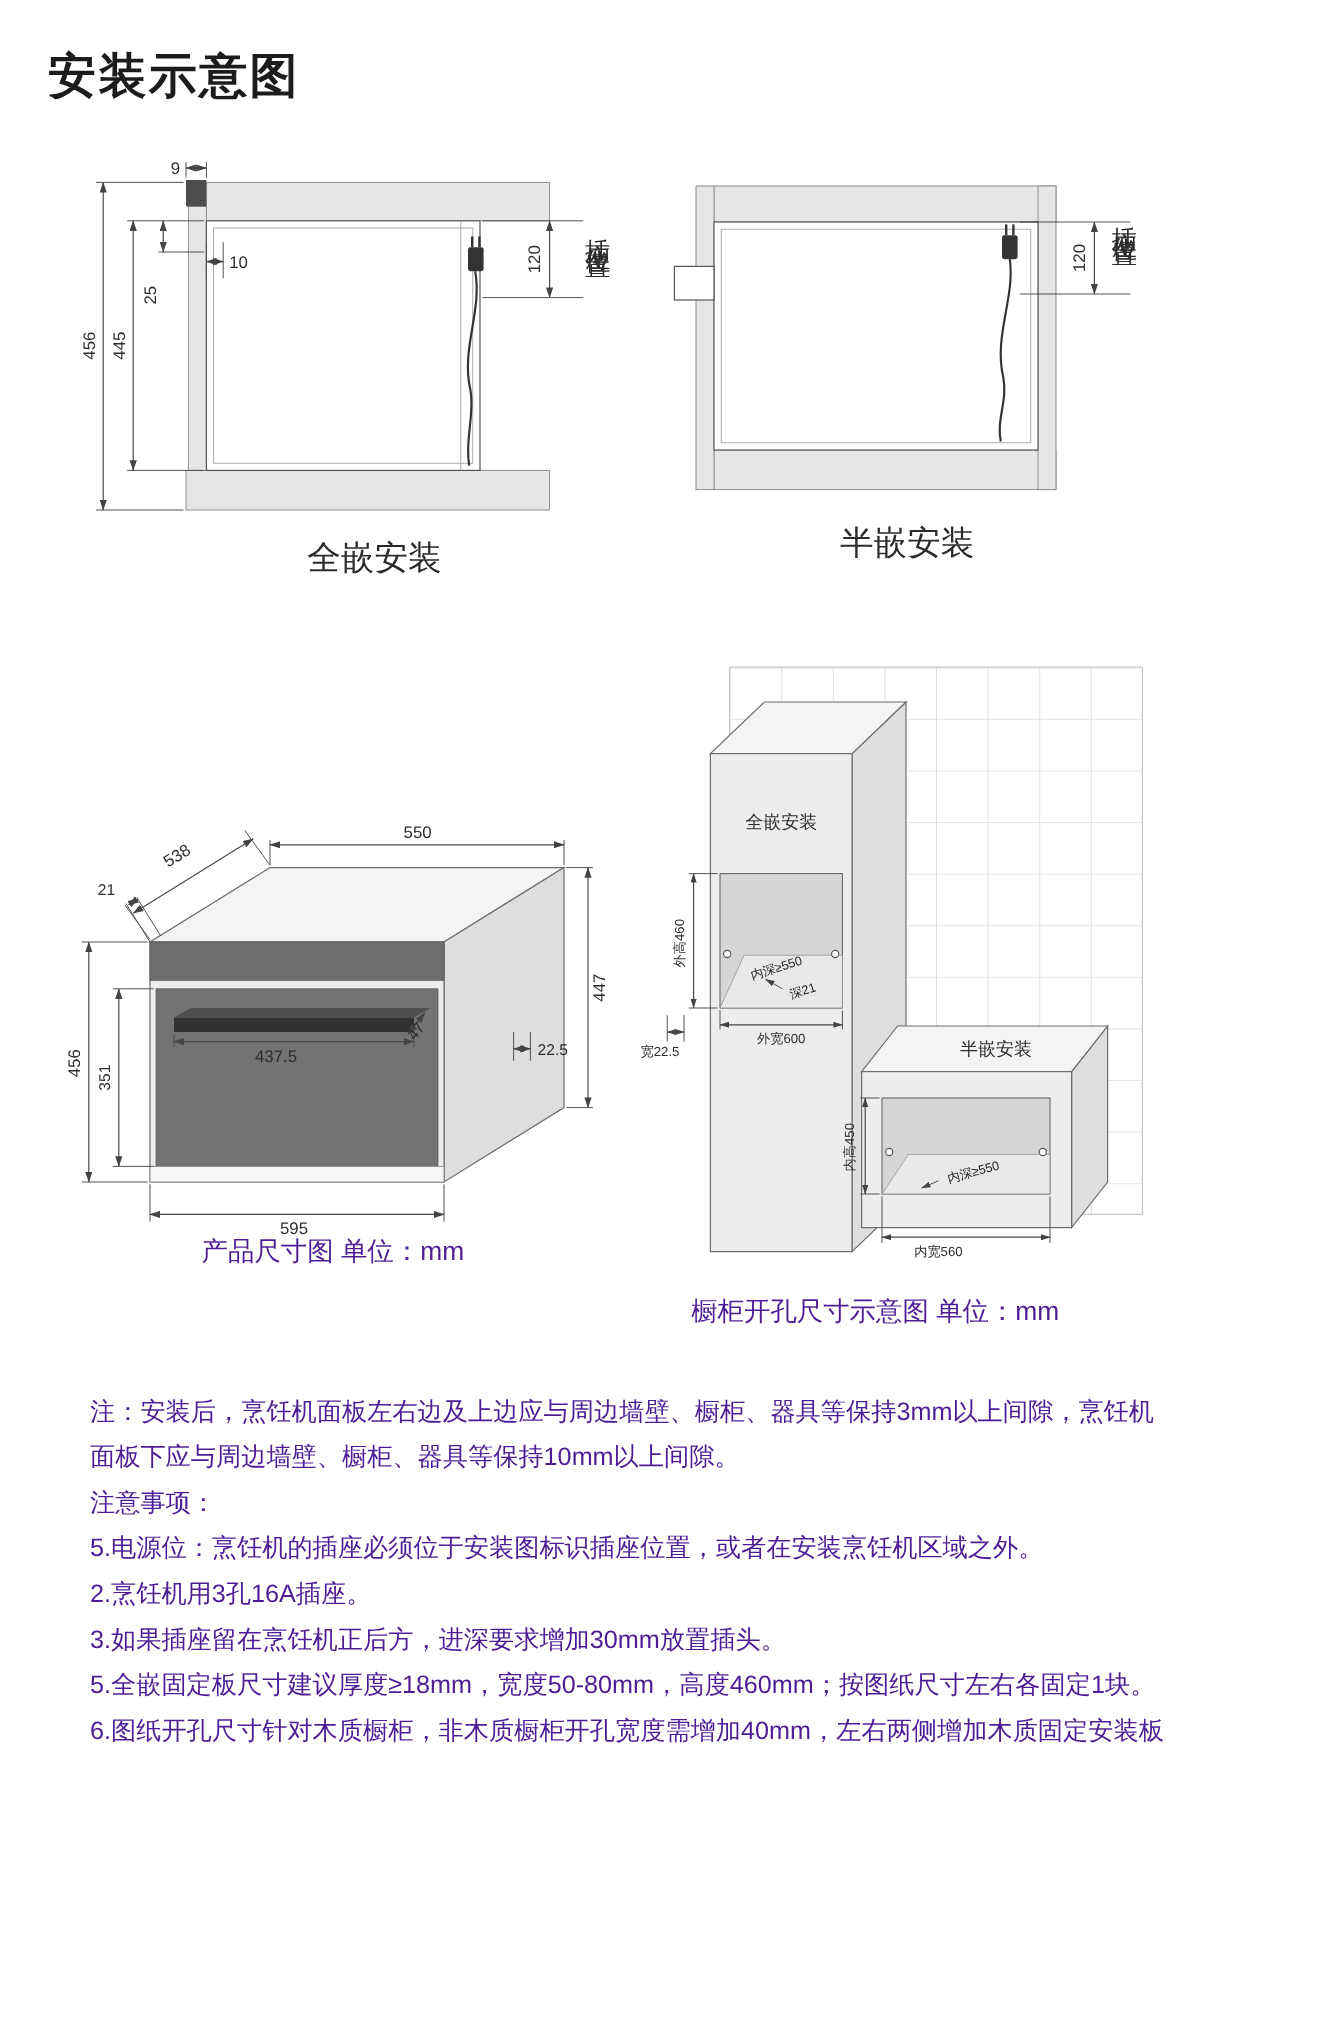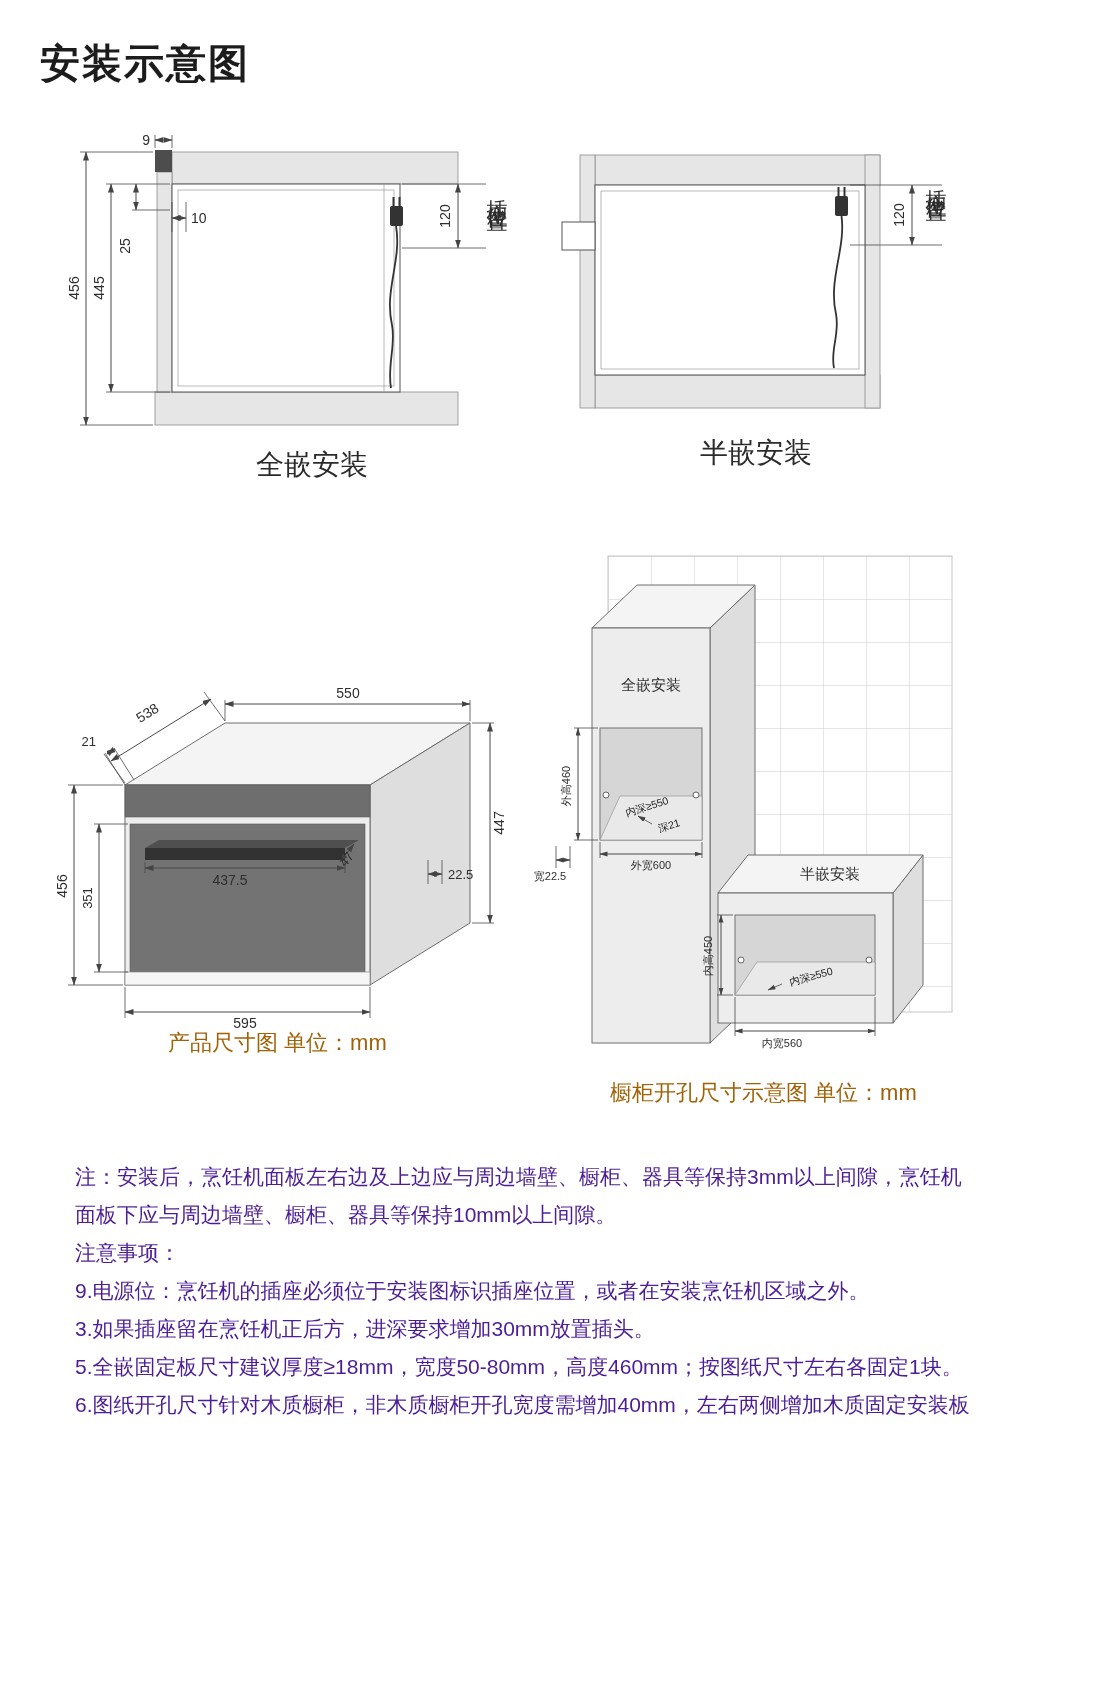--- a/index.html
+++ b/index.html
@@ -2,21 +2,21 @@
 <html><head>
 <meta charset="utf-8">
 <style>
   * { margin:0; padding:0; box-sizing:border-box; }
   html,body { background:#ffffff; }
   body { font-family:"Liberation Sans","DejaVu Sans",sans-serif; color:#2e2e2e; }
   .page { position:relative; width:1100px; height:1703px; background:#fff; overflow:hidden; }
   .abs { position:absolute; }
   .title { left:40px; top:36px; font-size:40px; font-weight:700; color:#1c1c1c; letter-spacing:2px; }
   .cap-lg { font-size:28px; color:#2b2b2b; text-align:center; width:280px; }
-  .cap-md { font-size:22px; color:#a16207; }
+  .cap-md { font-size:22px; color:#4c1d95; }
   .vlabel { writing-mode:vertical-rl; text-orientation:upright; font-size:21px; color:#2b2b2b; letter-spacing:4px; line-height:1; }
   .notes { left:75px; top:1158px; width:975px; color:#4c1d95; font-size:21px; }
   .note-line { line-height:38px; white-space:nowrap; }
 
   svg { overflow:visible; }
   svg .band { fill:#e6e6e6; stroke:#8c8c8c; stroke-width:.8; }
   svg .cav { fill:#ffffff; stroke:#555; stroke-width:1; }
   svg .inner { fill:none; stroke:#9a9a9a; stroke-width:.7; }
   svg .ext { stroke:#4a4a4a; stroke-width:.8; }
   svg .dl { stroke:#4a4a4a; stroke-width:1; fill:none; }
@@ -279,25 +279,26 @@
       <line class="dl" x1="201" y1="367" x2="201" y2="447" marker-start="url(#a4)" marker-end="url(#a4)"></line>
       <text class="dt-s" transform="rotate(-90 192 408)" x="192" y="408" text-anchor="middle">内高450</text>
     </g>
     <g>
       <line class="ext" x1="215" y1="449" x2="215" y2="488"></line>
       <line class="ext" x1="355" y1="449" x2="355" y2="488"></line>
       <line class="dl" x1="215" y1="483" x2="355" y2="483" marker-start="url(#a4)" marker-end="url(#a4)"></line>
       <text class="dt-s" x="262" y="499" text-anchor="middle">内宽560</text>
     </g>
   </svg>
-  <div class="abs cap-md" style="left:610px;top:1078px">橱柜开孔尺寸示意图 单位：mm</div>
+  <div class="abs cap-md" style="left:576px;top:1078px">橱柜开孔尺寸示意图 单位：mm</div>
 
   <div class="abs notes">
     <div class="note-line">注：安装后，烹饪机面板左右边及上边应与周边墙壁、橱柜、器具等保持3mm以上间隙，烹饪机</div>
     <div class="note-line">面板下应与周边墙壁、橱柜、器具等保持10mm以上间隙。</div>
     <div class="note-line">注意事项：</div>
-    <div class="note-line">9.电源位：烹饪机的插座必须位于安装图标识插座位置，或者在安装烹饪机区域之外。</div>
+    <div class="note-line">5.电源位：烹饪机的插座必须位于安装图标识插座位置，或者在安装烹饪机区域之外。</div>
+    <div class="note-line">2.烹饪机用3孔16A插座。</div>
     <div class="note-line">3.如果插座留在烹饪机正后方，进深要求增加30mm放置插头。</div>
     <div class="note-line">5.全嵌固定板尺寸建议厚度≥18mm，宽度50-80mm，高度460mm；按图纸尺寸左右各固定1块。</div>
     <div class="note-line">6.图纸开孔尺寸针对木质橱柜，非木质橱柜开孔宽度需增加40mm，左右两侧增加木质固定安装板</div>
   </div>
 
 </div>
 
 </body></html>

